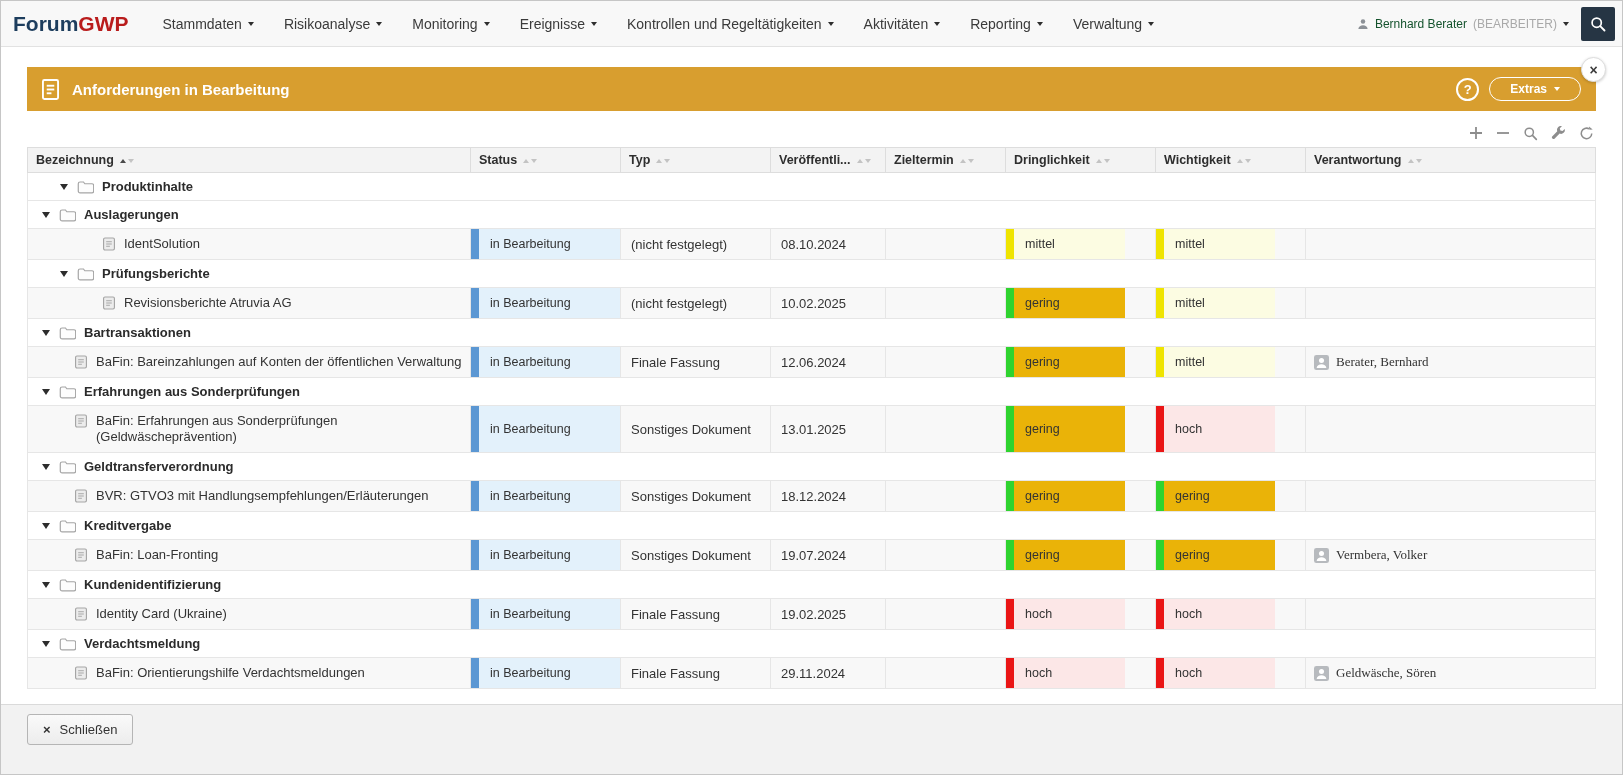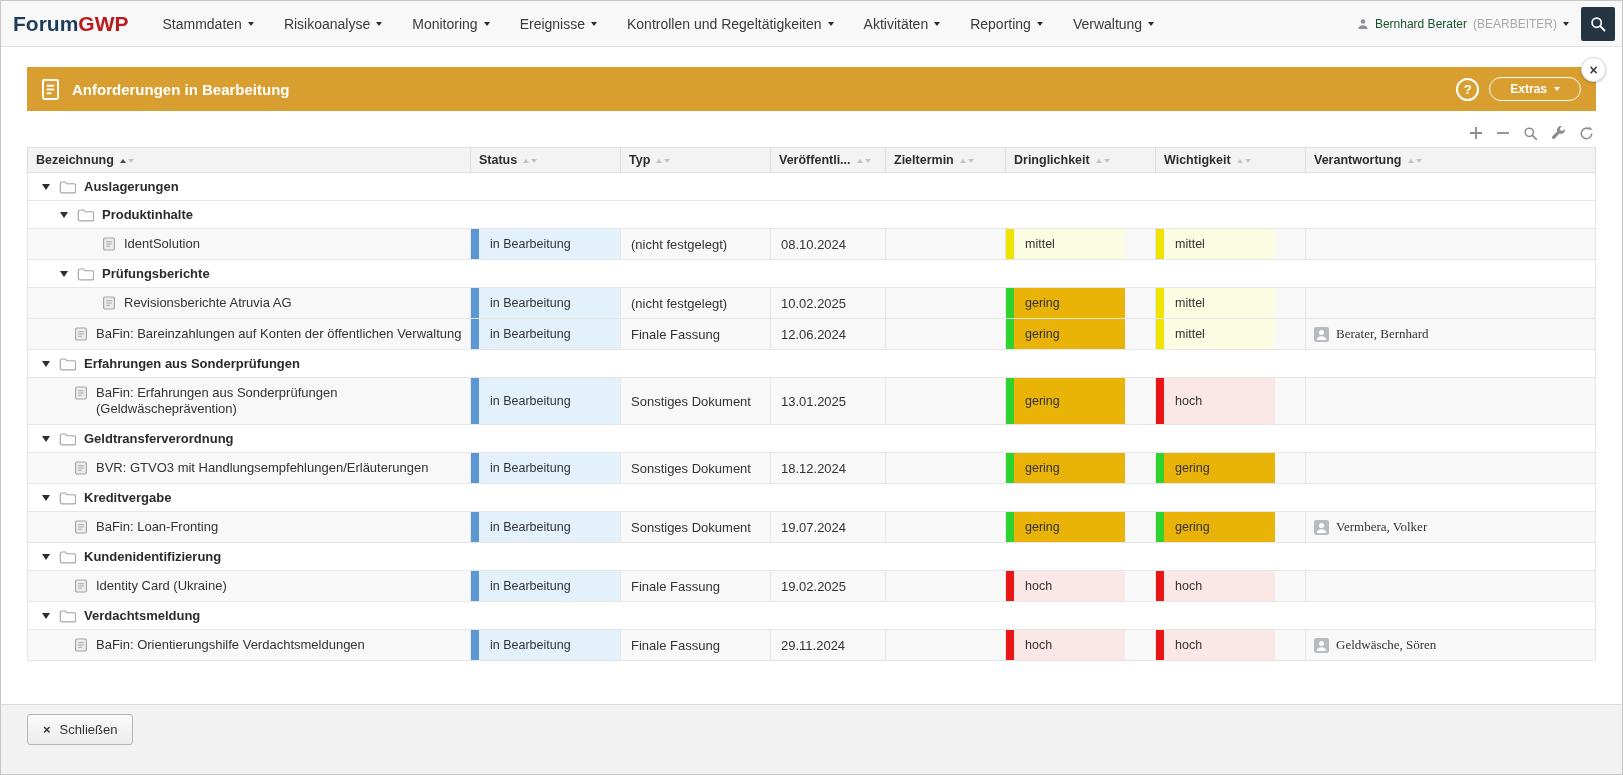--- a/index.html
+++ b/index.html
@@ -257,41 +257,41 @@
             </span></th>
           <th><span>Verantwortung</span><span class="sorters">
               <i class="s-up"></i>
               <i class="s-dn"></i>
             </span></th>
         </tr>
     </thead>
     <tbody id="grid-body">
         <tr class="group-row">
           <td colspan="8">
+            <div class="tree tree-group g2">
+              <span class="tri"></span>
+              <span class="icon">
+                <svg width="17" height="14" viewBox="0 0 20 16">
+                  <path d="M1.5 4.2c0-1.2.9-2.1 2.1-2.1h4l1.6 2.1h8.3c1.2 0 2.1.9 2.1 2.1v6.5c0 1.2-.9 2.1-2.1 2.1H3.6c-1.2 0-2.1-.9-2.1-2.1z" fill="#fdfdfd" stroke="#a5a5a5" stroke-width="1.4"></path>
+                </svg>
+              </span>
+              <span class="grp-label">Produktinhalte</span>
+            </div>
+          </td>
+        </tr>
+        <tr class="group-row">
+          <td colspan="8">
             <div class="tree tree-group g1">
               <span class="tri"></span>
               <span class="icon">
                 <svg width="17" height="14" viewBox="0 0 20 16">
                   <path d="M1.5 4.2c0-1.2.9-2.1 2.1-2.1h4l1.6 2.1h8.3c1.2 0 2.1.9 2.1 2.1v6.5c0 1.2-.9 2.1-2.1 2.1H3.6c-1.2 0-2.1-.9-2.1-2.1z" fill="#fdfdfd" stroke="#a5a5a5" stroke-width="1.4"></path>
                 </svg>
               </span>
               <span class="grp-label">Auslagerungen</span>
-            </div>
-          </td>
-        </tr>
-        <tr class="group-row">
-          <td colspan="8">
-            <div class="tree tree-group g2">
-              <span class="tri"></span>
-              <span class="icon">
-                <svg width="17" height="14" viewBox="0 0 20 16">
-                  <path d="M1.5 4.2c0-1.2.9-2.1 2.1-2.1h4l1.6 2.1h8.3c1.2 0 2.1.9 2.1 2.1v6.5c0 1.2-.9 2.1-2.1 2.1H3.6c-1.2 0-2.1-.9-2.1-2.1z" fill="#fdfdfd" stroke="#a5a5a5" stroke-width="1.4"></path>
-                </svg>
-              </span>
-              <span class="grp-label">Produktinhalte</span>
             </div>
           </td>
         </tr>
         <tr class="item-row">
           <td class="label-cell">
             <div class="tree tree-item i3">
               <span class="icon">
                 <svg width="14" height="14" viewBox="0 0 16 16">
                   <rect x="1.8" y="1.2" width="12.4" height="13.6" rx="1.6" fill="#ececec" stroke="#a5a5a5" stroke-width="1.3"></rect>
                   <path d="M4.8 5.4h6.4M4.8 8h6.4M4.8 10.6h4.2" stroke="#a5a5a5" stroke-width="1.1" fill="none"></path>
@@ -357,20 +357,33 @@
             <div class="block partial lvl-gering">
               <span>gering</span>
             </div>
           </td>
           <td class="block-cell">
             <div class="block partial lvl-mittel">
               <span>mittel</span>
             </div>
           </td>
           <td class="resp-cell"></td>
+        </tr>
+        <tr class="group-row">
+          <td colspan="8">
+            <div class="tree tree-group g1">
+              <span class="tri"></span>
+              <span class="icon">
+                <svg width="17" height="14" viewBox="0 0 20 16">
+                  <path d="M1.5 4.2c0-1.2.9-2.1 2.1-2.1h4l1.6 2.1h8.3c1.2 0 2.1.9 2.1 2.1v6.5c0 1.2-.9 2.1-2.1 2.1H3.6c-1.2 0-2.1-.9-2.1-2.1z" fill="#fdfdfd" stroke="#a5a5a5" stroke-width="1.4"></path>
+                </svg>
+              </span>
+              <span class="grp-label">Bartransaktionen</span>
+            </div>
+          </td>
         </tr>
         <tr class="item-row">
           <td class="label-cell">
             <div class="tree tree-item i2">
               <span class="icon">
                 <svg width="14" height="14" viewBox="0 0 16 16">
                   <rect x="1.8" y="1.2" width="12.4" height="13.6" rx="1.6" fill="#ececec" stroke="#a5a5a5" stroke-width="1.3"></rect>
                   <path d="M4.8 5.4h6.4M4.8 8h6.4M4.8 10.6h4.2" stroke="#a5a5a5" stroke-width="1.1" fill="none"></path>
                 </svg>
               </span>

